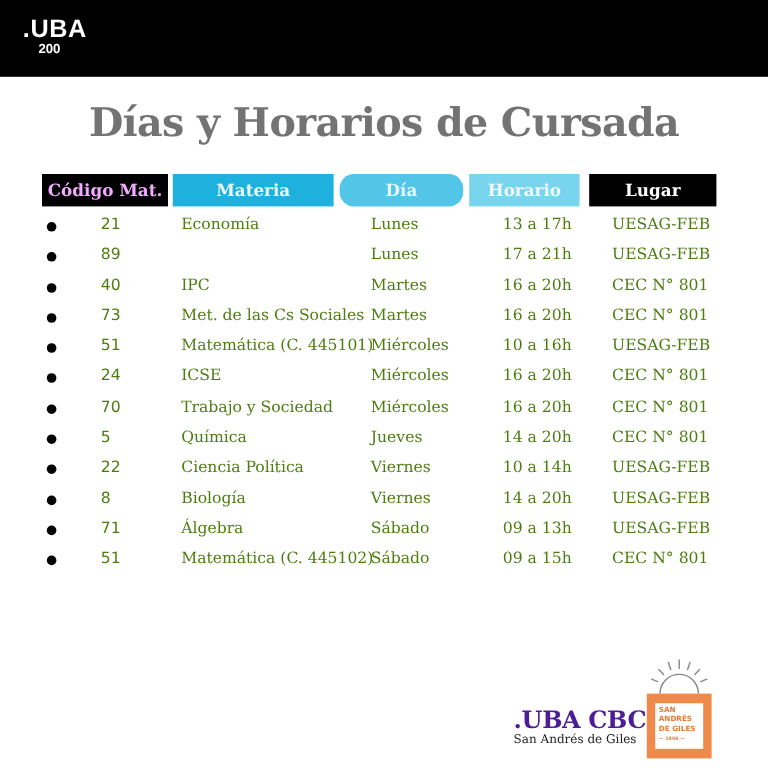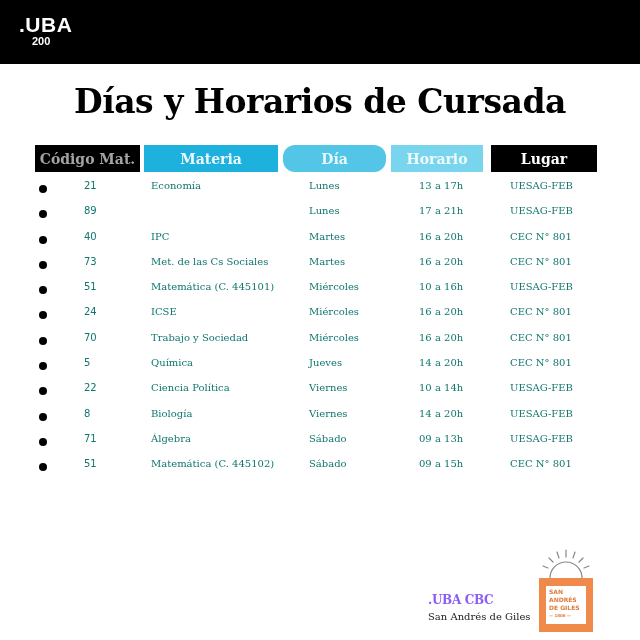--- a/index.html
+++ b/index.html
@@ -1,38 +1,38 @@
 <!DOCTYPE html>
 <html><head>
 <meta charset="utf-8">
 <style>
   html, body { margin:0; padding:0; }
   body { width:640px; height:640px; background:#ffffff; position:relative; overflow:hidden; font-family:"DejaVu Serif", serif; color:#1a1a1a; }
   .topbar { position:absolute; left:0; top:0; width:640px; height:64px; background:#000;padding-left:24px; }
   .uba-logo { position:absolute; left:19px; top:14px; color:#fff; font-family:"Liberation Sans", sans-serif; }
   .uba-logo .main { font-size:21px; font-weight:bold; letter-spacing:0.5px; line-height:22px; display:block; }
   .uba-logo .sub { font-size:11px; font-weight:bold; display:block; margin-left:13px; line-height:11px; }
-  .title { position:absolute; left:0; top:82px; width:640px; text-align:center; font-family:"DejaVu Serif", serif; font-weight:bold; font-size:33px; letter-spacing:-0.5px; color:#000000; }
+  .title { position:absolute; left:0; top:82px; width:640px; text-align:center; font-family:"DejaVu Serif", serif; font-weight:bold; font-size:33px; letter-spacing:-0.5px; color:#737373; }
   .hdr { position:absolute; top:145px; height:27px; display:flex; align-items:center; justify-content:center; font-family:"DejaVu Serif", serif; font-weight:bold; font-size:14px; }
-  .h-codigo { left:35px; width:105px; background:#000; color:#a3a3a3; }
+  .h-codigo { left:35px; width:105px; background:#000; color:#f0abfc; }
   .h-materia { left:144px; width:134px; background:#1fb1dd; color:#eaf8fd; }
   .h-dia { left:283px; width:103px; background:#53c6e8; color:#e8f7fc;border-radius:12px; }
   .h-horario { left:391px; width:92px; background:#79d5ee; color:#f0fbfe; }
   .h-lugar { left:491px; width:106px; background:#000; color:#fff; }
   .rows { position:absolute; left:0; top:176px; width:640px; }
-  .row { position:relative; height:25.3px; font-size:10px; font-family:"DejaVu Serif", serif; color:#0f766e; }
+  .row { position:relative; height:25.3px; font-size:13px; font-family:"DejaVu Serif", serif; color:#4d7c0f; }
   .row span { position:absolute; top:4px; white-space:nowrap; }
   .bullet { left:39px; width:8px; height:8px; border-radius:50%; background:#000; top:9px !important; }
   .c-code { left:84px; font-family:"DejaVu Sans", sans-serif; }
   .c-mat { left:151px; }
   .c-dia { left:309px; }
   .c-hor { left:419px; }
   .c-lug { left:510px; }
   .footer-brand { position:absolute; left:428px; top:590px; font-family:"DejaVu Serif", serif; }
-  .footer-brand .big { display:block; font-size:12px; font-weight:bold; color:#8b5cf6; line-height:20px; letter-spacing:-0.3px; }
+  .footer-brand .big { display:block; font-size:20px; font-weight:bold; color:#4c1d95; line-height:20px; letter-spacing:-0.3px; }
   .footer-brand .small { display:block; font-size:10px; font-weight:normal; color:#222; line-height:13px; }
   .sag-logo { position:absolute; left:537px; top:548px; width:58px; height:86px; }
   .sag-box { position:absolute; left:2px; top:30px; width:54px; height:54px; background:#ef8a4a; }
   .sag-inner { position:absolute; left:7px; top:8px; width:40px; height:38px; background:#fff; font-family:"DejaVu Sans", sans-serif; font-weight:bold; color:#e07b3b; font-size:6px; line-height:8px; padding:2px 0 0 3px; box-sizing:border-box; }
   .sag-inner .yr { font-size:4px; display:block; color:#e07b3b; }
 </style>
 </head>
 <body>
 
 <div class="topbar">

